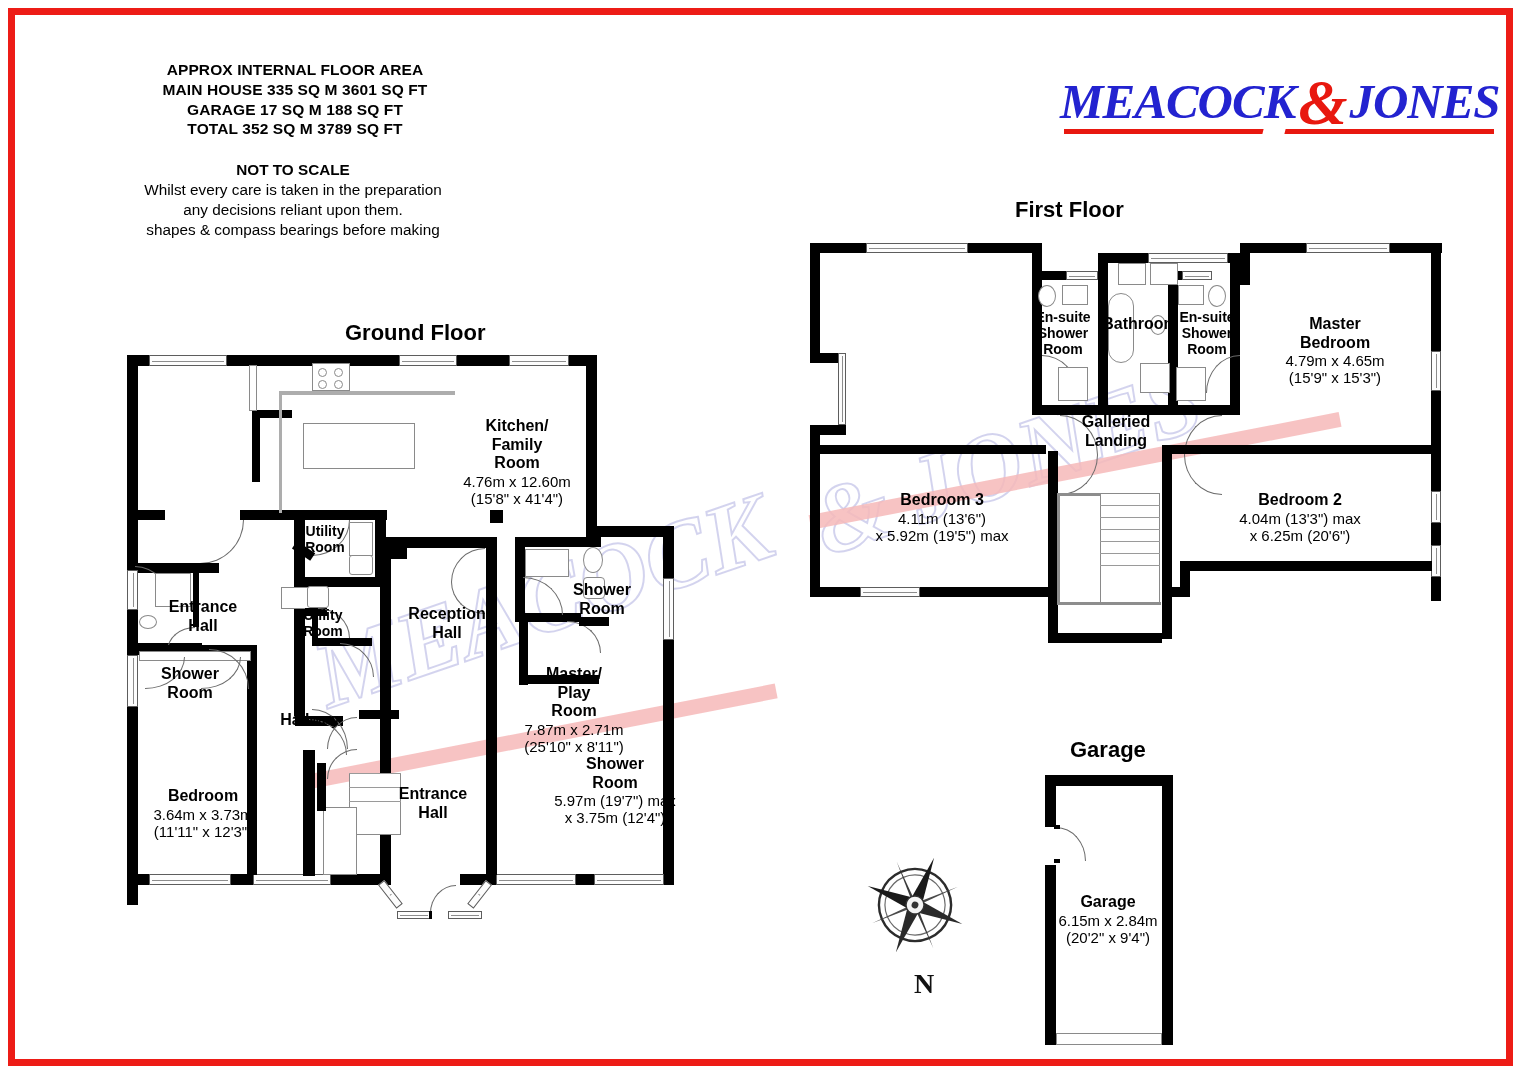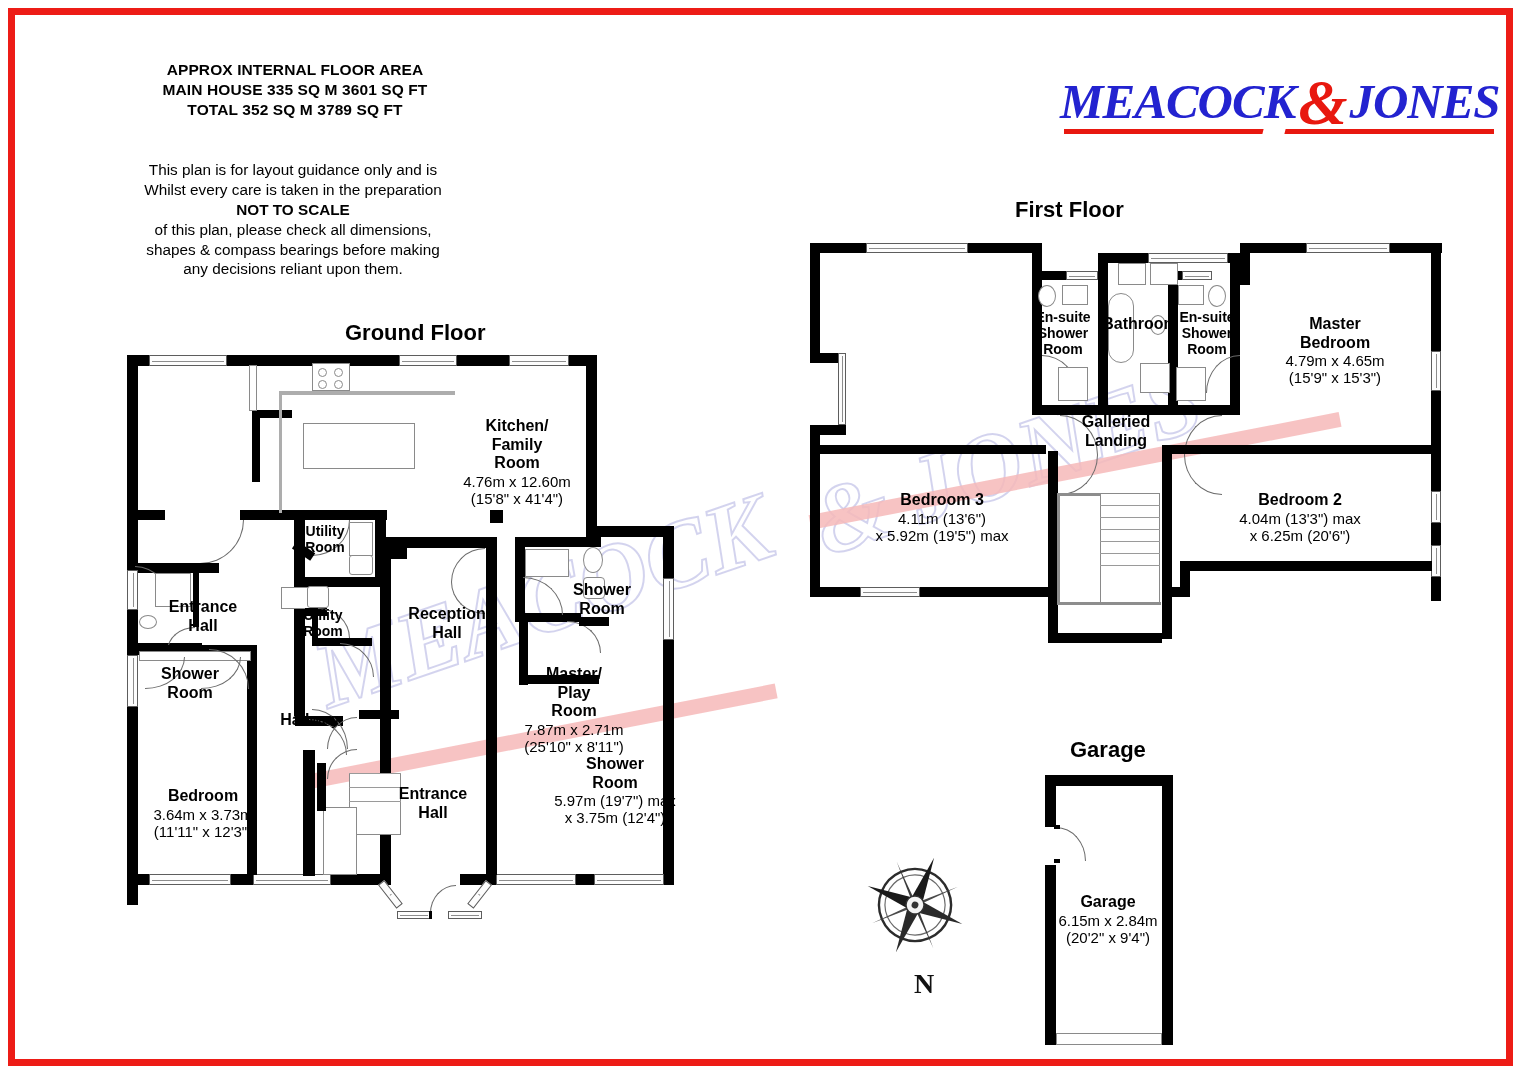--- a/index.html
+++ b/index.html
@@ -65,30 +65,29 @@
 </style>
 </head>
 <body>
 
 <div id="frame" style="border-color: rgb(237, 28, 22);">
   <div class="canvas">
 
     <div class="areaBlock">
       <div>APPROX INTERNAL FLOOR AREA</div>
       <div>MAIN HOUSE 335 SQ M 3601 SQ FT</div>
+      <div>GARAGE 17 SQ M 188 SQ FT</div>
       <div>TOTAL 352 SQ M 3789 SQ FT</div>
     </div>
 
     <div class="discBlock">
-      <div>This plan is for layout guidance only and is</div>
+      <div style="font-weight:bold">NOT TO SCALE</div>
       <div>Whilst every care is taken in the preparation</div>
-      <div style="font-weight:bold">NOT TO SCALE</div>
-      <div>of this plan, please check all dimensions,</div>
+      <div>any decisions reliant upon them.</div>
       <div>shapes &amp; compass bearings before making</div>
-      <div>any decisions reliant upon them.</div>
     </div>
 
     <div class="logo">
       <div class="txt"><span>MEACOCK</span><span class="amp">&amp;</span><span>JONES</span></div>
       <div class="rule"></div>
       <div class="rulegap"></div>
     </div>
 
     <div class="planTitle" id="t-ground">Ground Floor</div>
     <div class="planTitle" id="t-first">First Floor</div>

